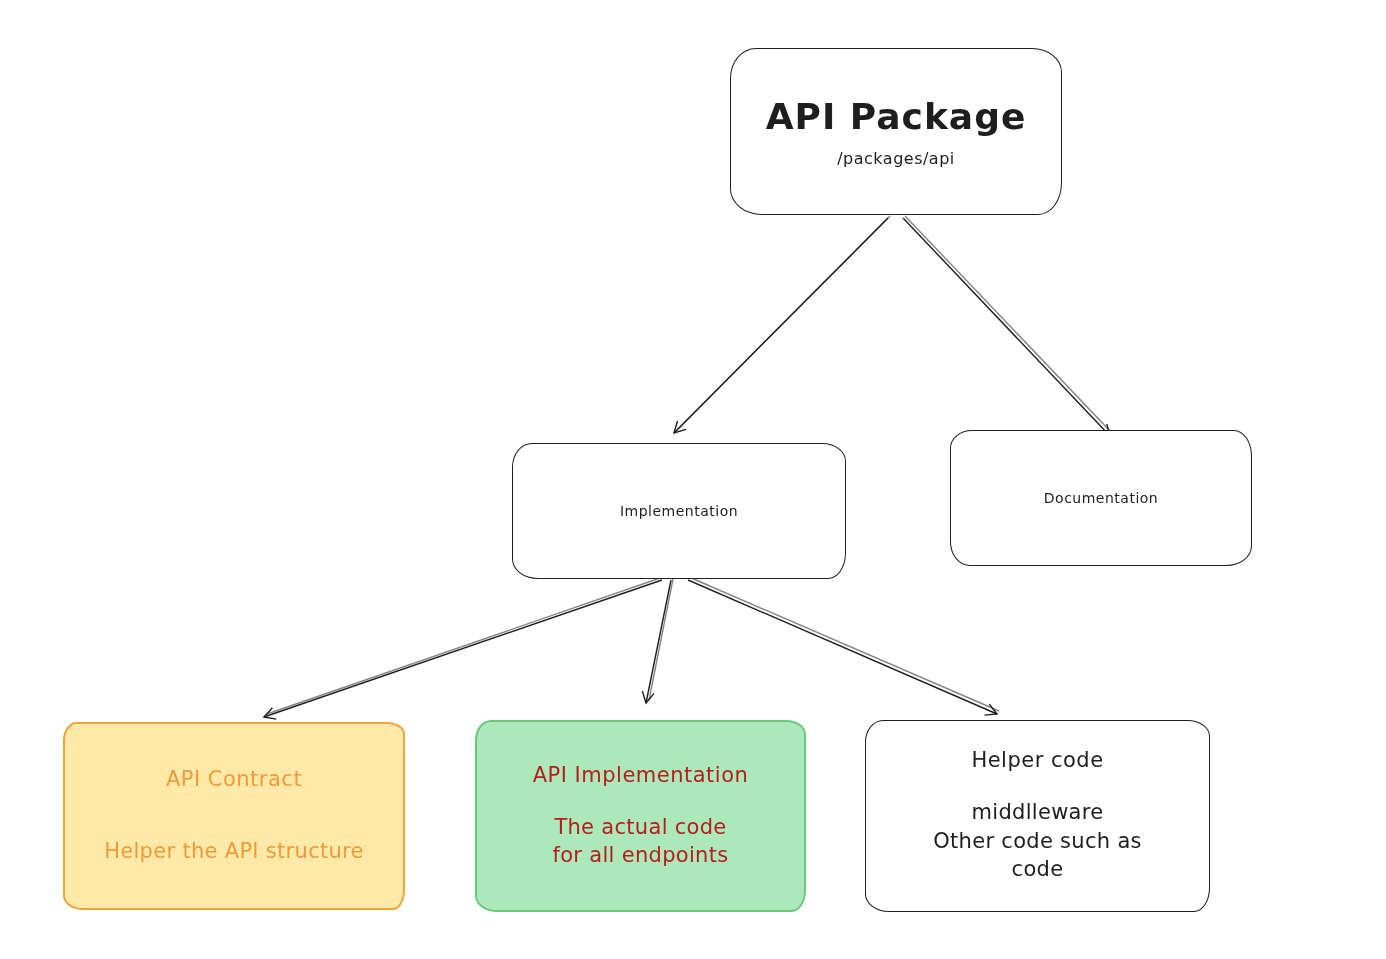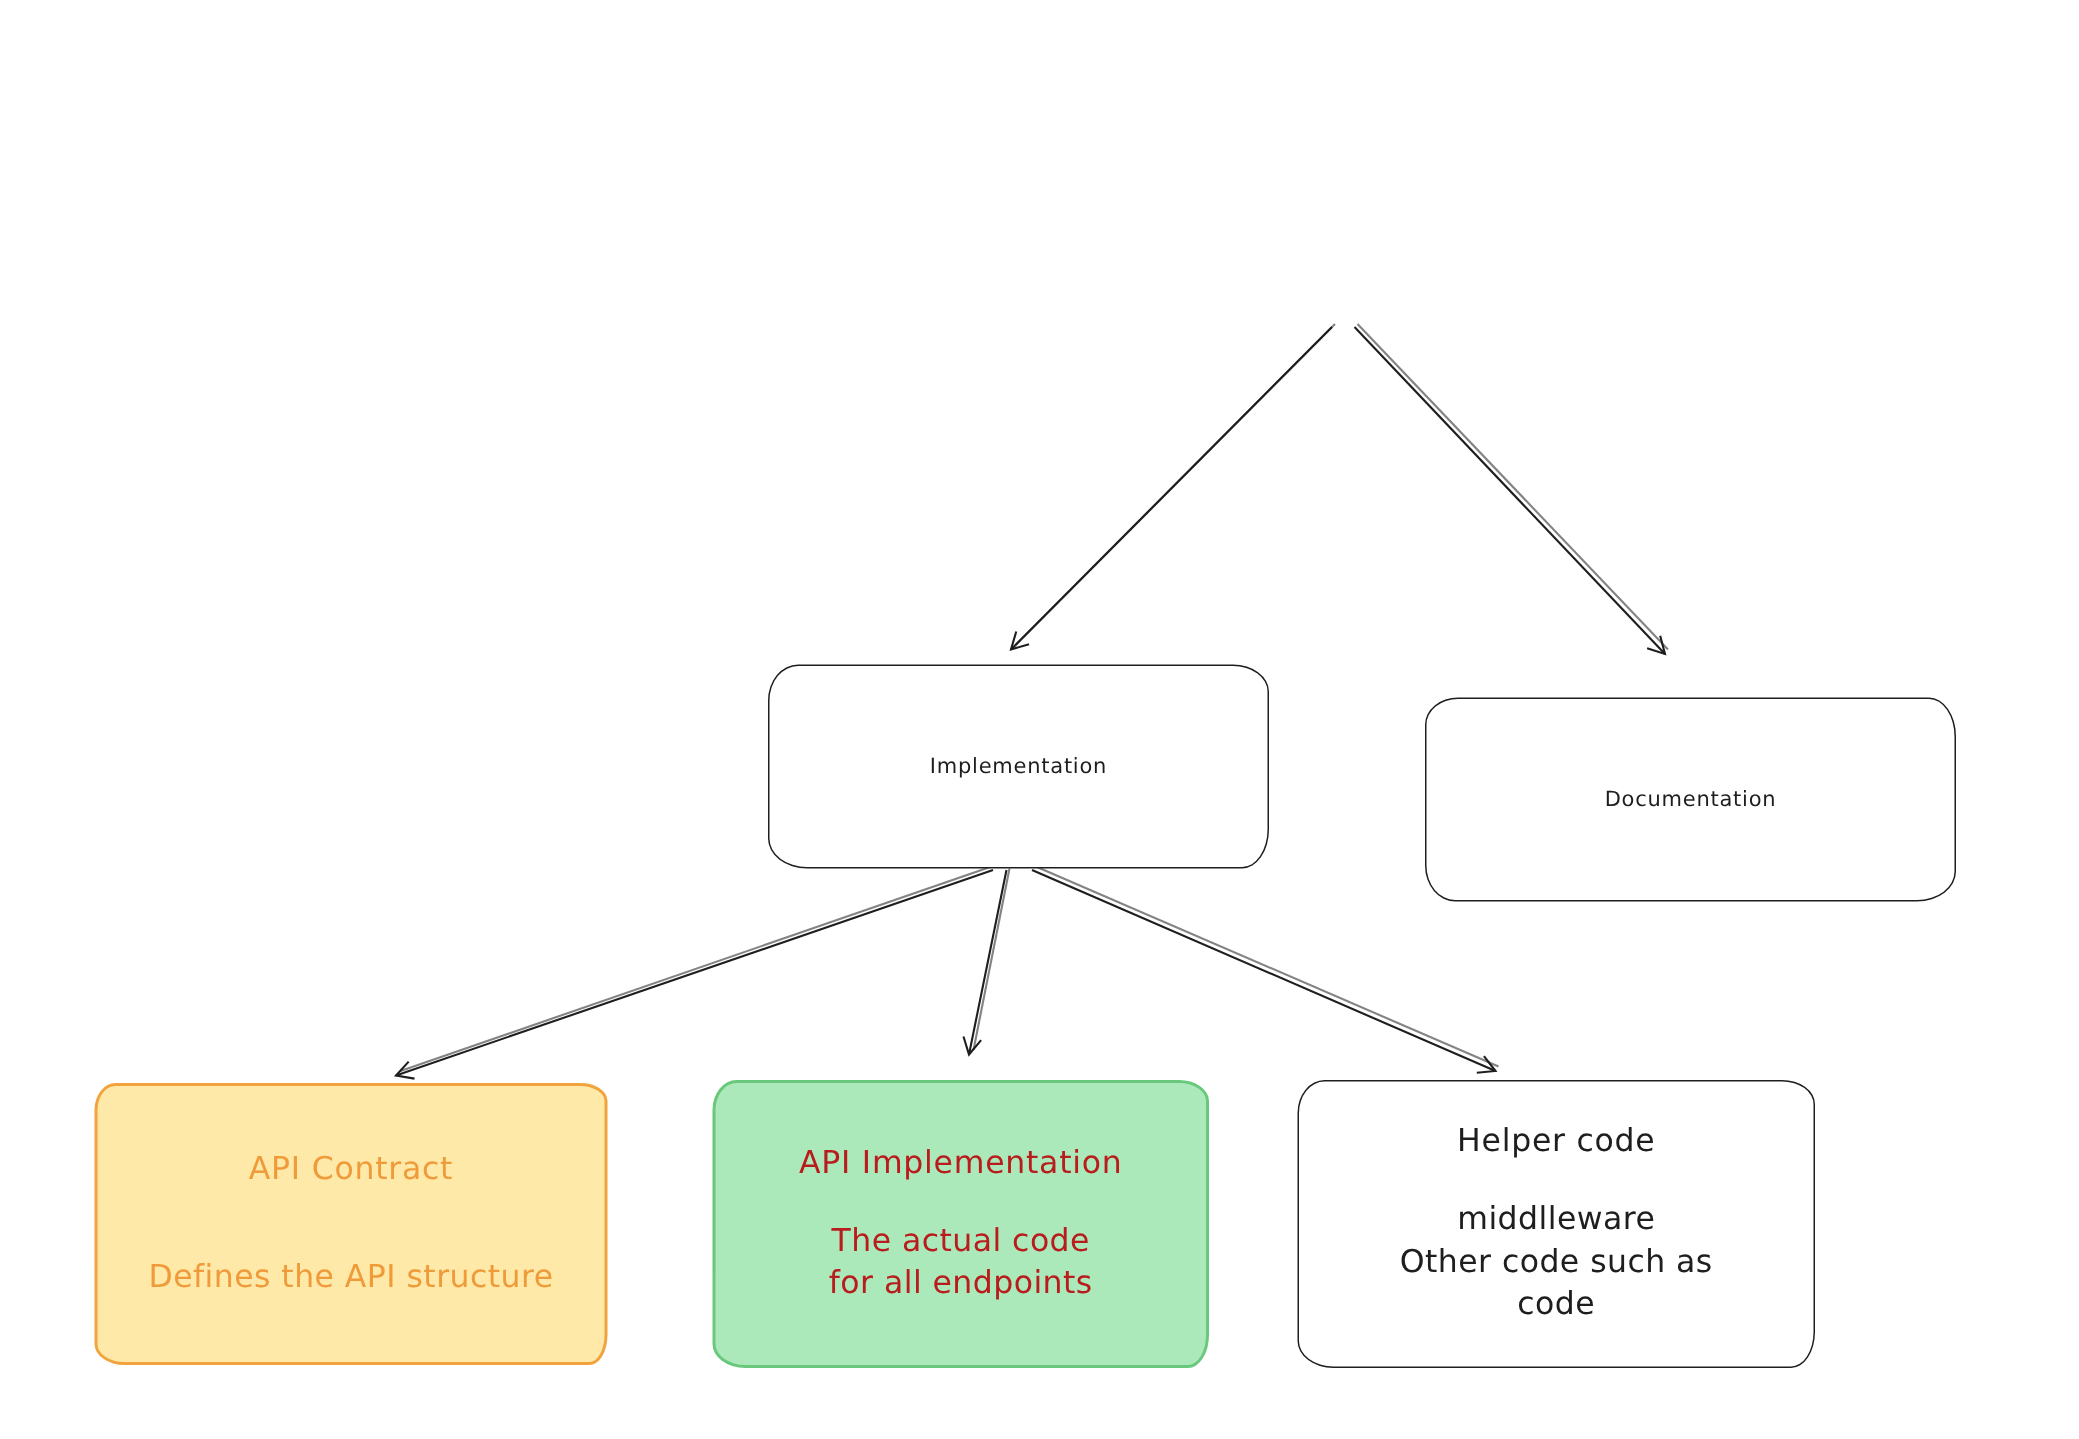--- a/index.html
+++ b/index.html
@@ -26,21 +26,21 @@
     display: flex;
     flex-direction: column;
     align-items: center;
     justify-content: center;
     text-align: center;
     padding: 8px 14px;
   }
   
   .node.api-package      { left: 730px; top: 48px;  width: 332px; height: 167px; border-radius: 26px 30px 24px 32px / 30px 24px 32px 26px; }
   .node.implementation   { left: 512px; top: 443px; width: 334px; height: 136px; border-radius: 20px 24px 18px 26px / 24px 18px 26px 20px; }
-  .node.documentation    { left: 950px; top: 465px; width: 354px; height: 136px; border-radius: 22px 18px 26px 20px / 18px 26px 20px 24px; }
+  .node.documentation    { left: 950px; top: 430px; width: 302px; height: 136px; border-radius: 22px 18px 26px 20px / 18px 26px 20px 24px; }
   .node.api-contract {
     left: 63px; top: 722px; width: 342px; height: 188px;
     border: 2px solid #f1a43d; background: #ffe9a8; color: #ef9b3a;
     border-radius: 14px 18px 12px 20px / 18px 12px 20px 14px;
   }
   .node.api-implementation {
     left: 475px; top: 720px; width: 331px; height: 192px;
     border: 2px solid #69c87c; background: #abe9bb; color: #b91c1c;
     border-radius: 16px 20px 14px 22px / 20px 14px 22px 16px;
   }
@@ -76,32 +76,36 @@
       <line x1="663" y1="577" x2="267" y2="714" opacity="0.55"></line>
 
       <line x1="671" y1="580" x2="646" y2="703" marker-end="url(#arrowhead)"></line>
       <line x1="673" y1="579" x2="649" y2="700" opacity="0.55"></line>
 
       <line x1="688" y1="580" x2="997" y2="714" marker-end="url(#arrowhead)"></line>
       <line x1="689" y1="577" x2="999" y2="711" opacity="0.55"></line>
     </g>
   </svg>
 
+  <div class="node api-package">
+    <div class="title-lg">API Package</div>
+    <div class="subtitle">/packages/api</div>
+  </div>
 
   <div class="node implementation">
     <div class="label">Implementation</div>
   </div>
 
   <div class="node documentation">
     <div class="label">Documentation</div>
   </div>
 
   <div class="node api-contract">
     <div class="node-title">API Contract</div>
-    <div class="node-body">Defines the API structure</div>
+    <div class="node-body">Helper the API structure</div>
   </div>
 
   <div class="node api-implementation">
     <div class="node-title">API Implementation</div>
     <div class="node-body">
       <div>The actual code</div>
       <div>for all endpoints</div>
     </div>
   </div>
 

